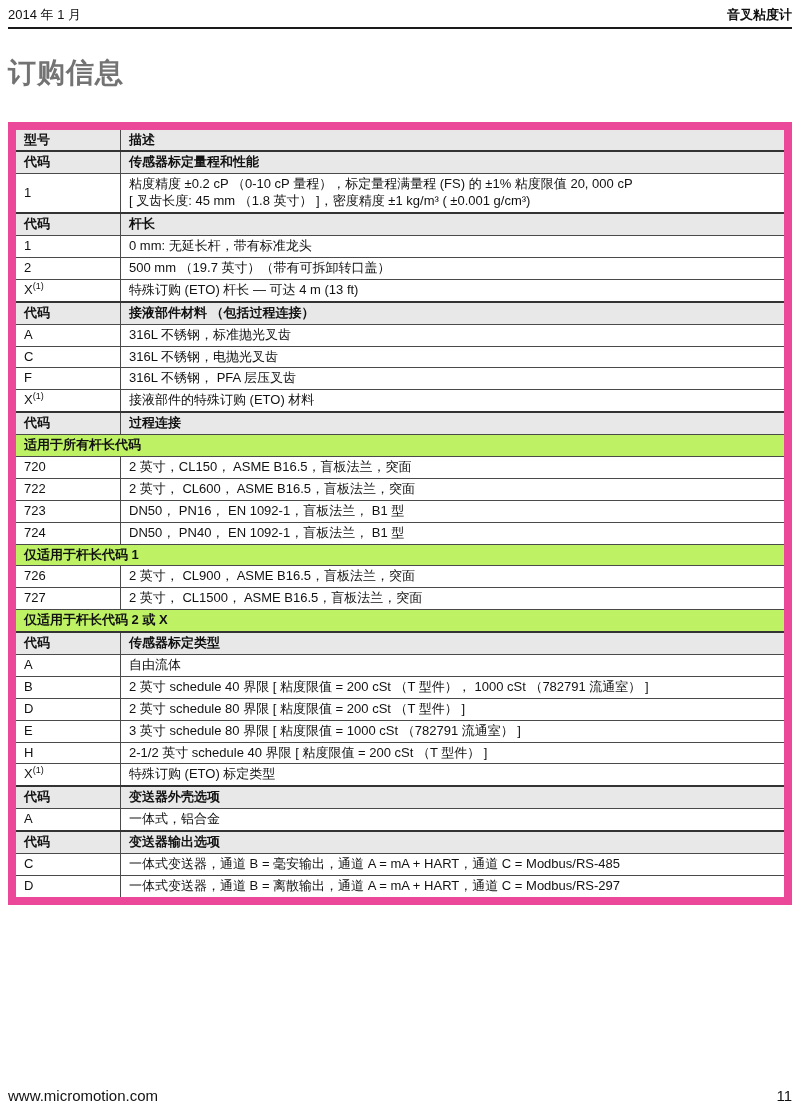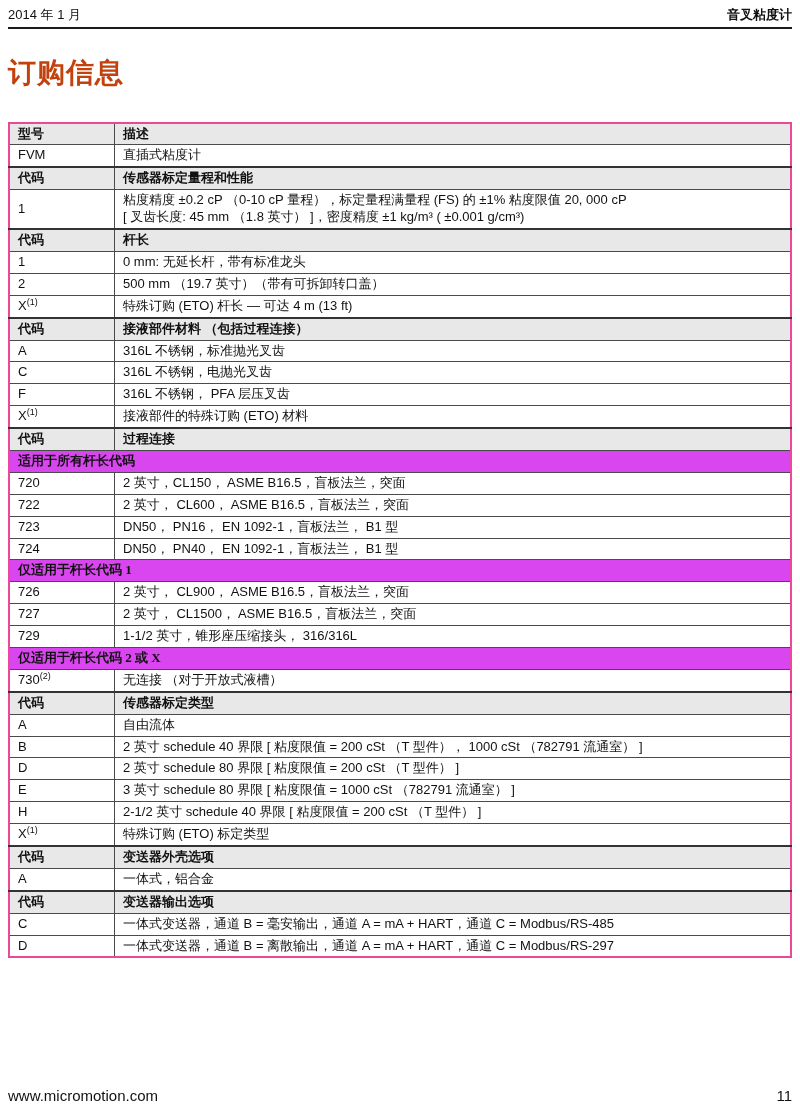--- a/index.html
+++ b/index.html
@@ -29,49 +29,49 @@
   }
   .doc-header .date { font-weight: normal; }
   .doc-header .product { font-weight: bold; font-size: 13px; }
   .header-rule {
     height: 2px;
     background: #1a1a1a;
     margin-top: 4px;
   }
   
   .title {
-    color: #c2410c;
+    color: #737373;
     font-size: 28px;
     font-weight: bold;
     margin: 25px 0 0 0;
     letter-spacing: 1px;
   }
   
   .order-table {
     width: 100%;
     border-collapse: collapse;
-    border: 2px solid #ec4899;
+    border: 8px solid #ec4899;
     font-size: 13px;
     margin-top: 30px;
     table-layout: fixed;
   }
   .order-table td {
     border: 1px solid #4a4a4a;
     padding: 2px 8px;
     vertical-align: middle;
     line-height: 1.3;
     overflow: hidden;
   }
   .order-table td.code-col { width: 88px; }
   tr.hdr td {
     background: #e8e8e8;
     font-weight: bold;
   }
   tr.section td { border-top: 2px solid #333333; }
-  td.span-cell { font-weight: bold; background: #d946ef; font-family: Liberation Serif, serif; }
+  td.span-cell { font-weight: bold; background: #bef264; }
   sup.fnote {
     font-size: 9px;
     line-height: 0;
     vertical-align: super;
   }
   
   .doc-footer {
     position: absolute;
     left: 8px;
     right: 8px;
@@ -93,24 +93,20 @@
   <div class="header-rule"></div>
 
   <h1 class="title">订购信息</h1>
 
   <table class="order-table">
     <tbody id="table-body">
         <tr class="hdr">
           <td class="code-col">型号</td>
           <td class="desc-col">描述</td>
         </tr>
-        <tr>
-          <td class="code-col">FVM</td>
-          <td class="desc-col">直插式粘度计</td>
-        </tr>
         <tr class="hdr section">
           <td class="code-col">代码</td>
           <td class="desc-col">传感器标定量程和性能</td>
         </tr>
         <tr>
           <td class="code-col">1</td>
           <td class="desc-col">粘度精度 ±0.2 cP （0-10 cP 量程），标定量程满量程 (FS) 的 ±1% 粘度限值 20, 000 cP<br>[ 叉齿长度: 45 mm （1.8 英寸） ]，密度精度 ±1 kg/m³ ( ±0.001 g/cm³)</td>
         </tr>
         <tr class="hdr section">
           <td class="code-col">代码</td>
@@ -176,29 +172,21 @@
         </tr>
         <tr>
           <td class="code-col">726</td>
           <td class="desc-col">2 英寸， CL900， ASME B16.5，盲板法兰，突面</td>
         </tr>
         <tr>
           <td class="code-col">727</td>
           <td class="desc-col">2 英寸， CL1500， ASME B16.5，盲板法兰，突面</td>
         </tr>
         <tr>
-          <td class="code-col">729</td>
-          <td class="desc-col">1-1/2 英寸，锥形座压缩接头， 316/316L</td>
-        </tr>
-        <tr>
           <td colspan="2" class="span-cell">仅适用于杆长代码 2 或 X</td>
-        </tr>
-        <tr>
-          <td class="code-col">730<sup class="fnote">(2)</sup></td>
-          <td class="desc-col">无连接 （对于开放式液槽）</td>
         </tr>
         <tr class="hdr section">
           <td class="code-col">代码</td>
           <td class="desc-col">传感器标定类型</td>
         </tr>
         <tr>
           <td class="code-col">A</td>
           <td class="desc-col">自由流体</td>
         </tr>
         <tr>

